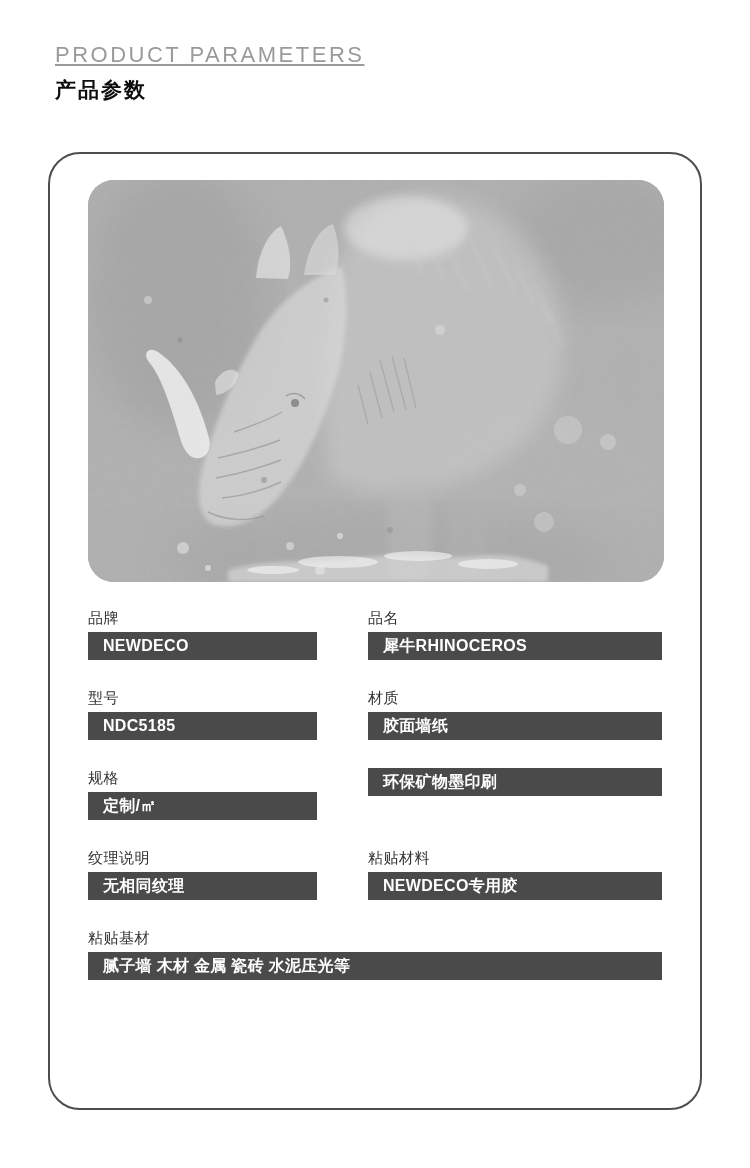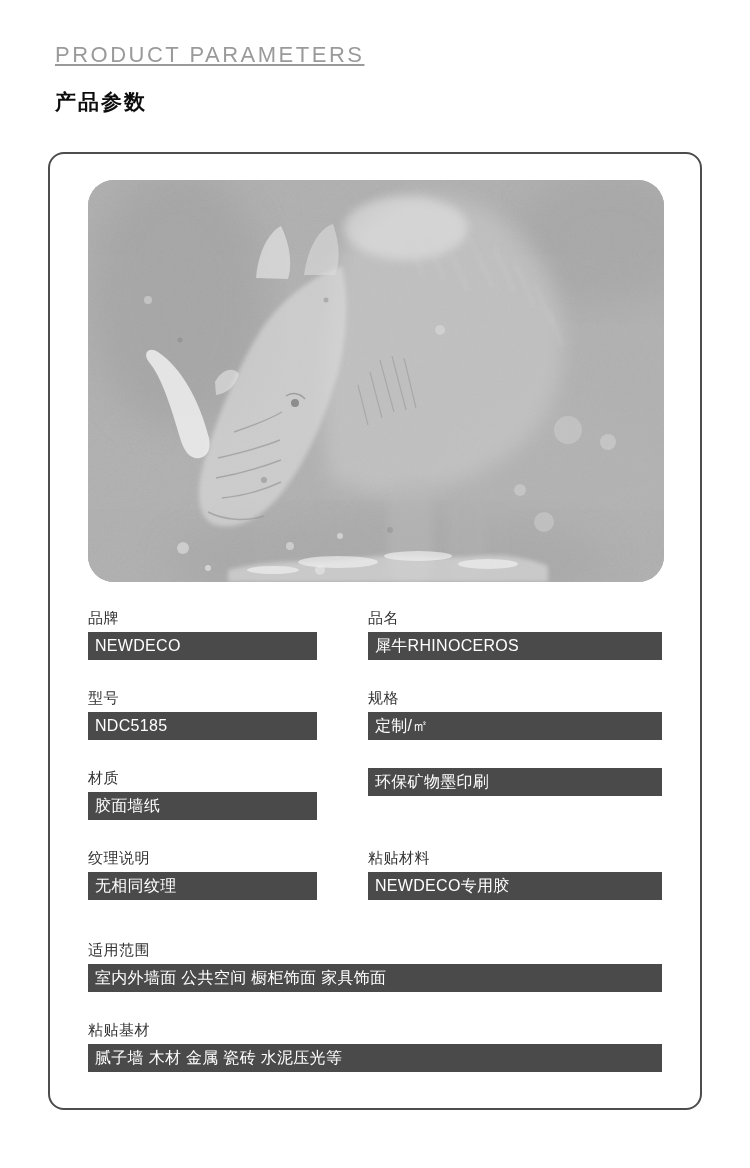--- a/index.html
+++ b/index.html
@@ -9,26 +9,26 @@
     font-family: "Liberation Sans", "DejaVu Sans", sans-serif;
     position: relative; overflow: hidden;
   }
   .header { padding: 42px 0 0 55px; }
   .title-en {
     font-size: 22px; letter-spacing: 2.5px; color: #9a9a9a;
     line-height: 26px; font-weight: 400; text-decoration: underline;
   }
   .title-zh {
     font-size: 21px; font-weight: bold; color: #0d0d0d;
-    letter-spacing: 2px; margin-top: 21px; line-height: 26px;
+    letter-spacing: 2px; margin-top: 9px; line-height: 26px;
   }
   .card {
     position: absolute; left: 48px; top: 152px;
     width: 654px; height: 958px;
-    border: 2px solid #4d4d4d; border-radius: 16px;
+    border: 2px solid #4d4d4d; border-radius: 32px;
     padding: 26px 38px 0 38px;
     background: #ffffff;
   }
   .product-image {
     width: 576px; height: 402px;
     border-radius: 26px; overflow: hidden; display: block;
     background: #a7a7a7;
   }
   .product-image svg { display: block; }
   .fields {
@@ -38,22 +38,22 @@
     column-gap: 51px;
     row-gap: 28px;
   }
   .field-label {
     font-size: 15px; color: #333333; line-height: 20px;
     margin-bottom: 4px; letter-spacing: 0.5px;
   }
   .field-value {
     height: 28px; line-height: 28px;
     background: #4a4a4a; color: #ffffff;
-    font-size: 16px; font-weight: normal;
-    padding: 0 7px; white-space: nowrap; overflow: hidden;
+    font-size: 16px; font-weight: bold;
+    padding: 0 15px; white-space: nowrap; overflow: hidden;
     letter-spacing: 0.3px;
   }
   .full { grid-column: 1 / -1; }
   .full-first { margin-top: 12px; }
 </style>
 </head>
 <body>
 
 <div class="header">
   <div class="title-en">PRODUCT PARAMETERS</div>
@@ -184,47 +184,43 @@
       <div class="field-label">品名</div>
       <div class="field-value">犀牛RHINOCEROS</div>
     </div>
 
     <div class="field">
       <div class="field-label">型号</div>
       <div class="field-value">NDC5185</div>
     </div>
 
     <div class="field">
+      <div class="field-label">材质</div>
+      <div class="field-value">胶面墙纸</div>
+    </div>
+
+    <div class="field">
       <div class="field-label">规格</div>
       <div class="field-value">定制/㎡</div>
     </div>
 
     <div class="field">
-      <div class="field-label">材质</div>
-      <div class="field-value">胶面墙纸</div>
-    </div>
-
-    <div class="field">
       <div class="field-value">环保矿物墨印刷</div>
     </div>
 
     <div class="field">
       <div class="field-label">纹理说明</div>
       <div class="field-value">无相同纹理</div>
     </div>
 
     <div class="field">
       <div class="field-label">粘贴材料</div>
       <div class="field-value">NEWDECO专用胶</div>
     </div>
 
-    <div class="field full full-first">
-      <div class="field-label">适用范围</div>
-      <div class="field-value">室内外墙面 公共空间 橱柜饰面 家具饰面</div>
-    </div>
 
     <div class="field full">
       <div class="field-label">粘贴基材</div>
       <div class="field-value">腻子墙 木材 金属 瓷砖 水泥压光等</div>
     </div>
 
   </div>
 </div>
 
 </body></html>

